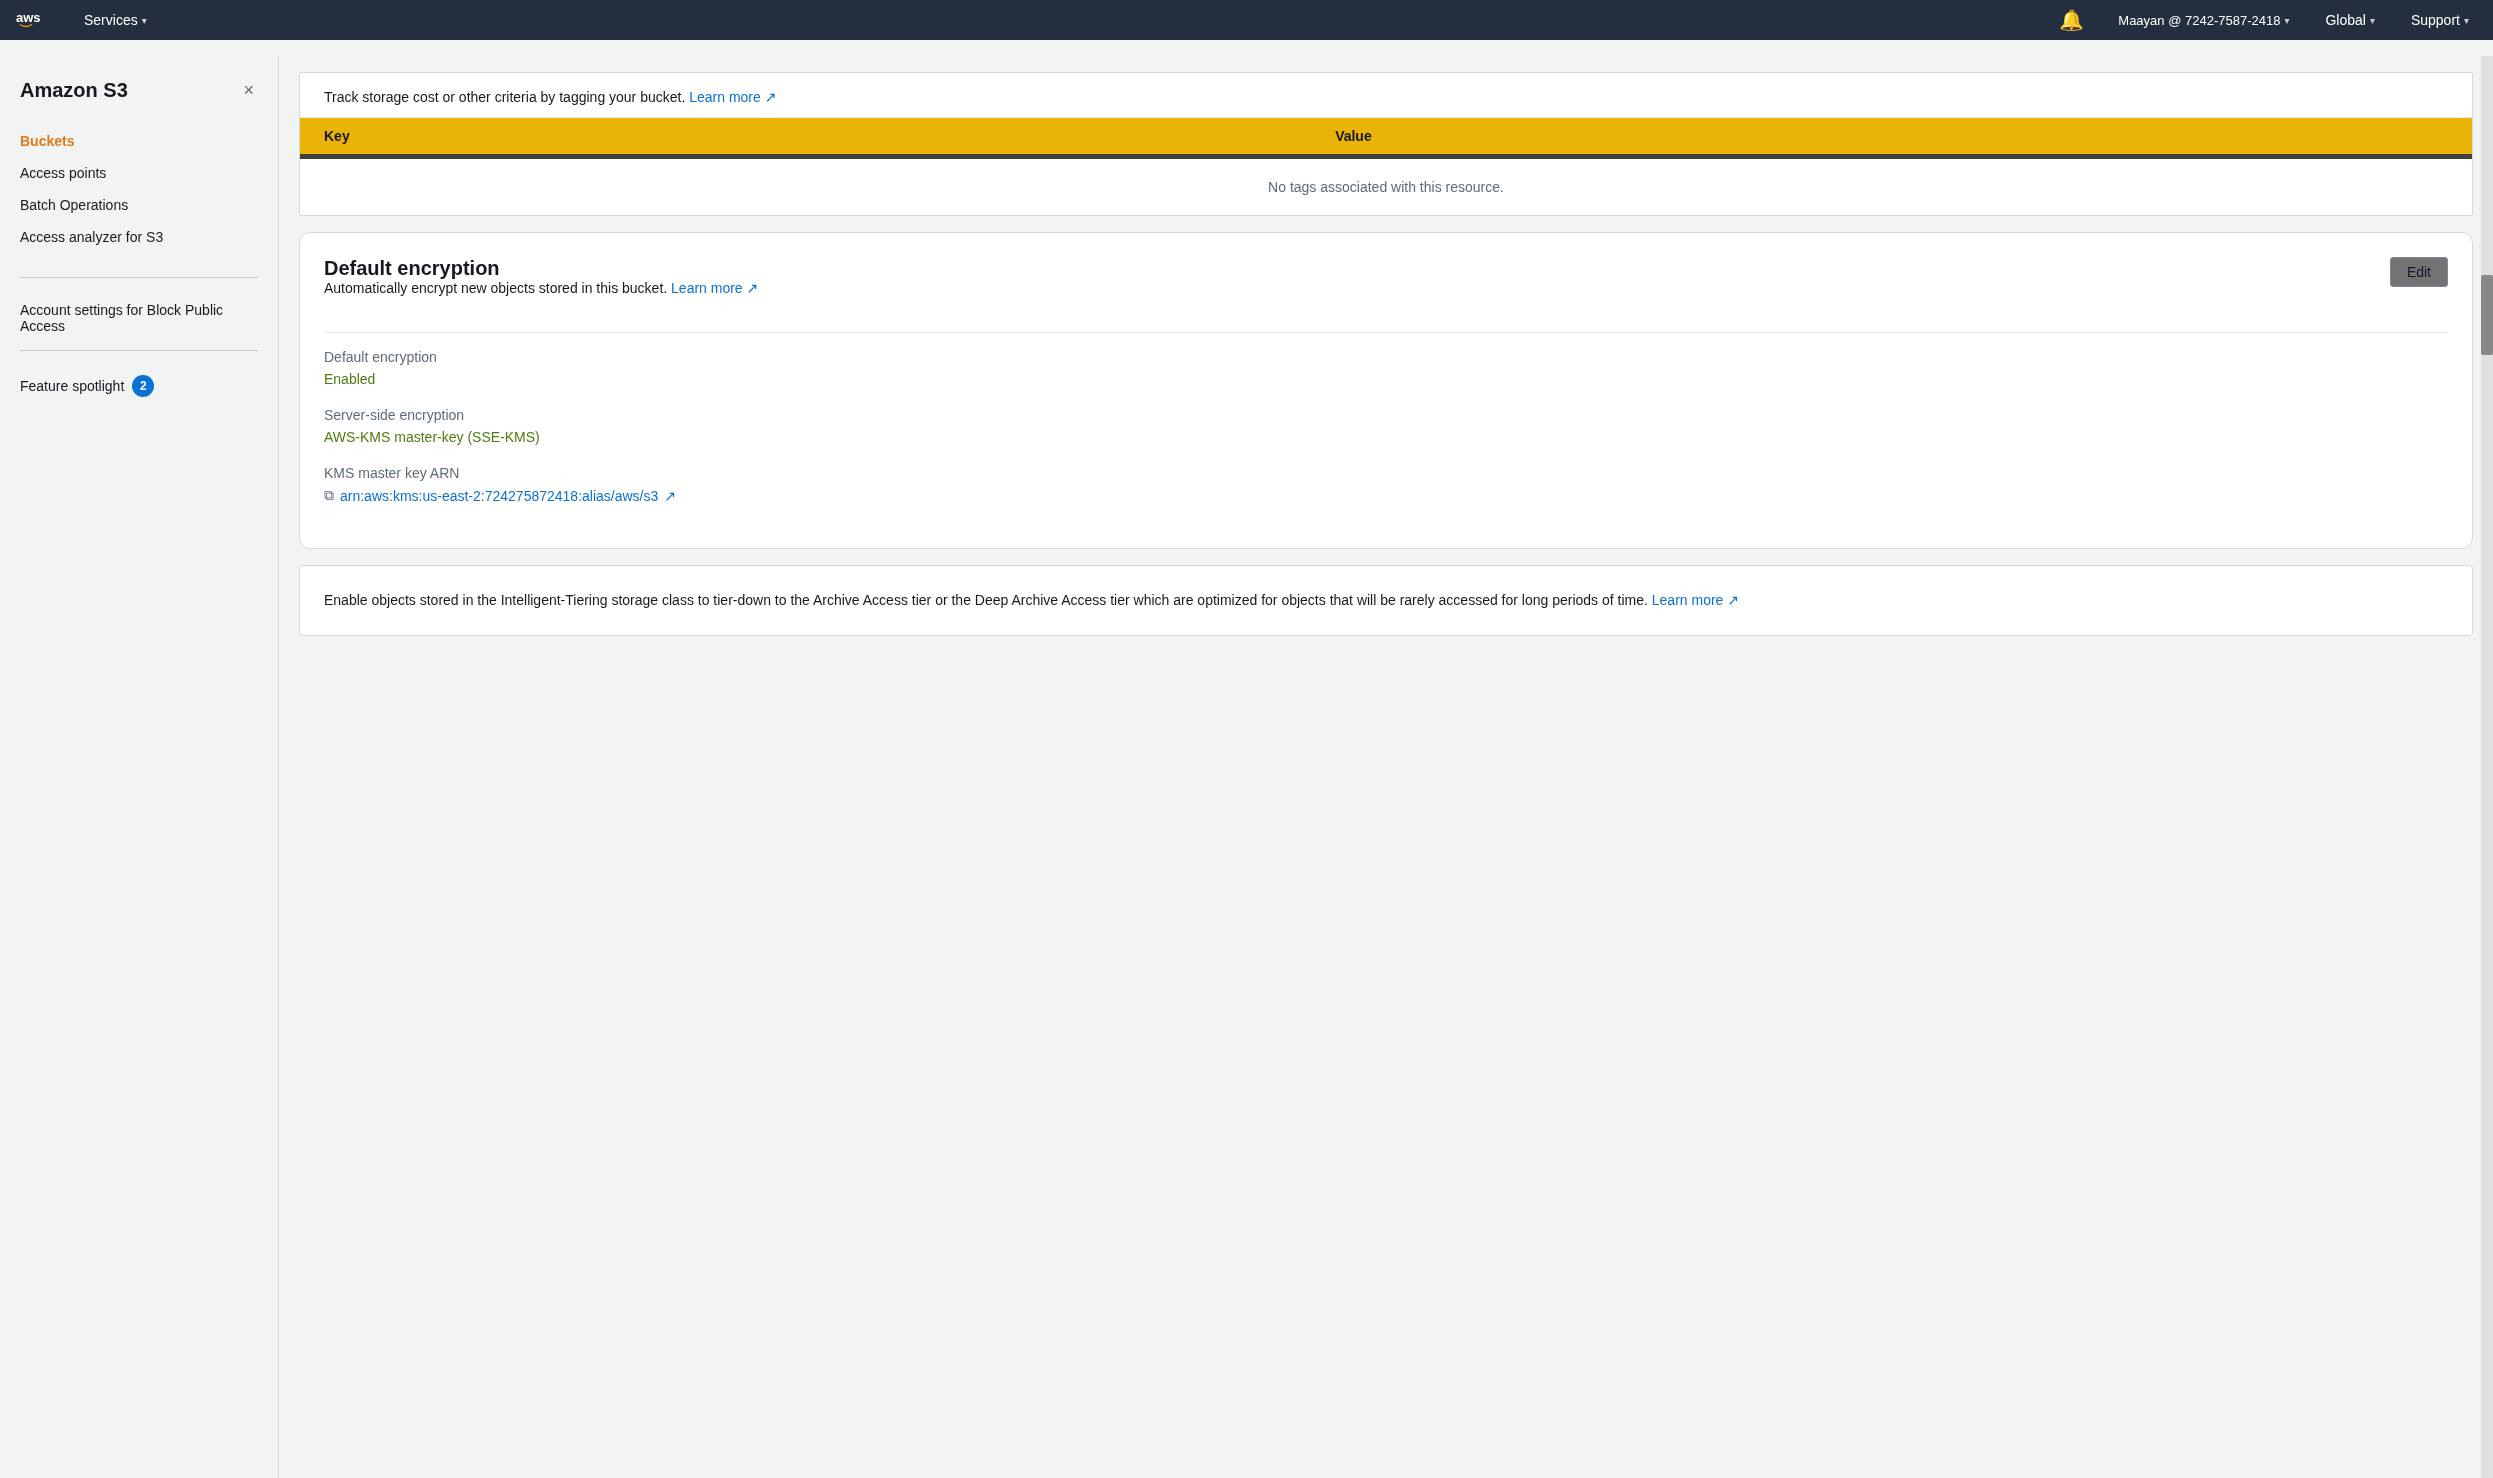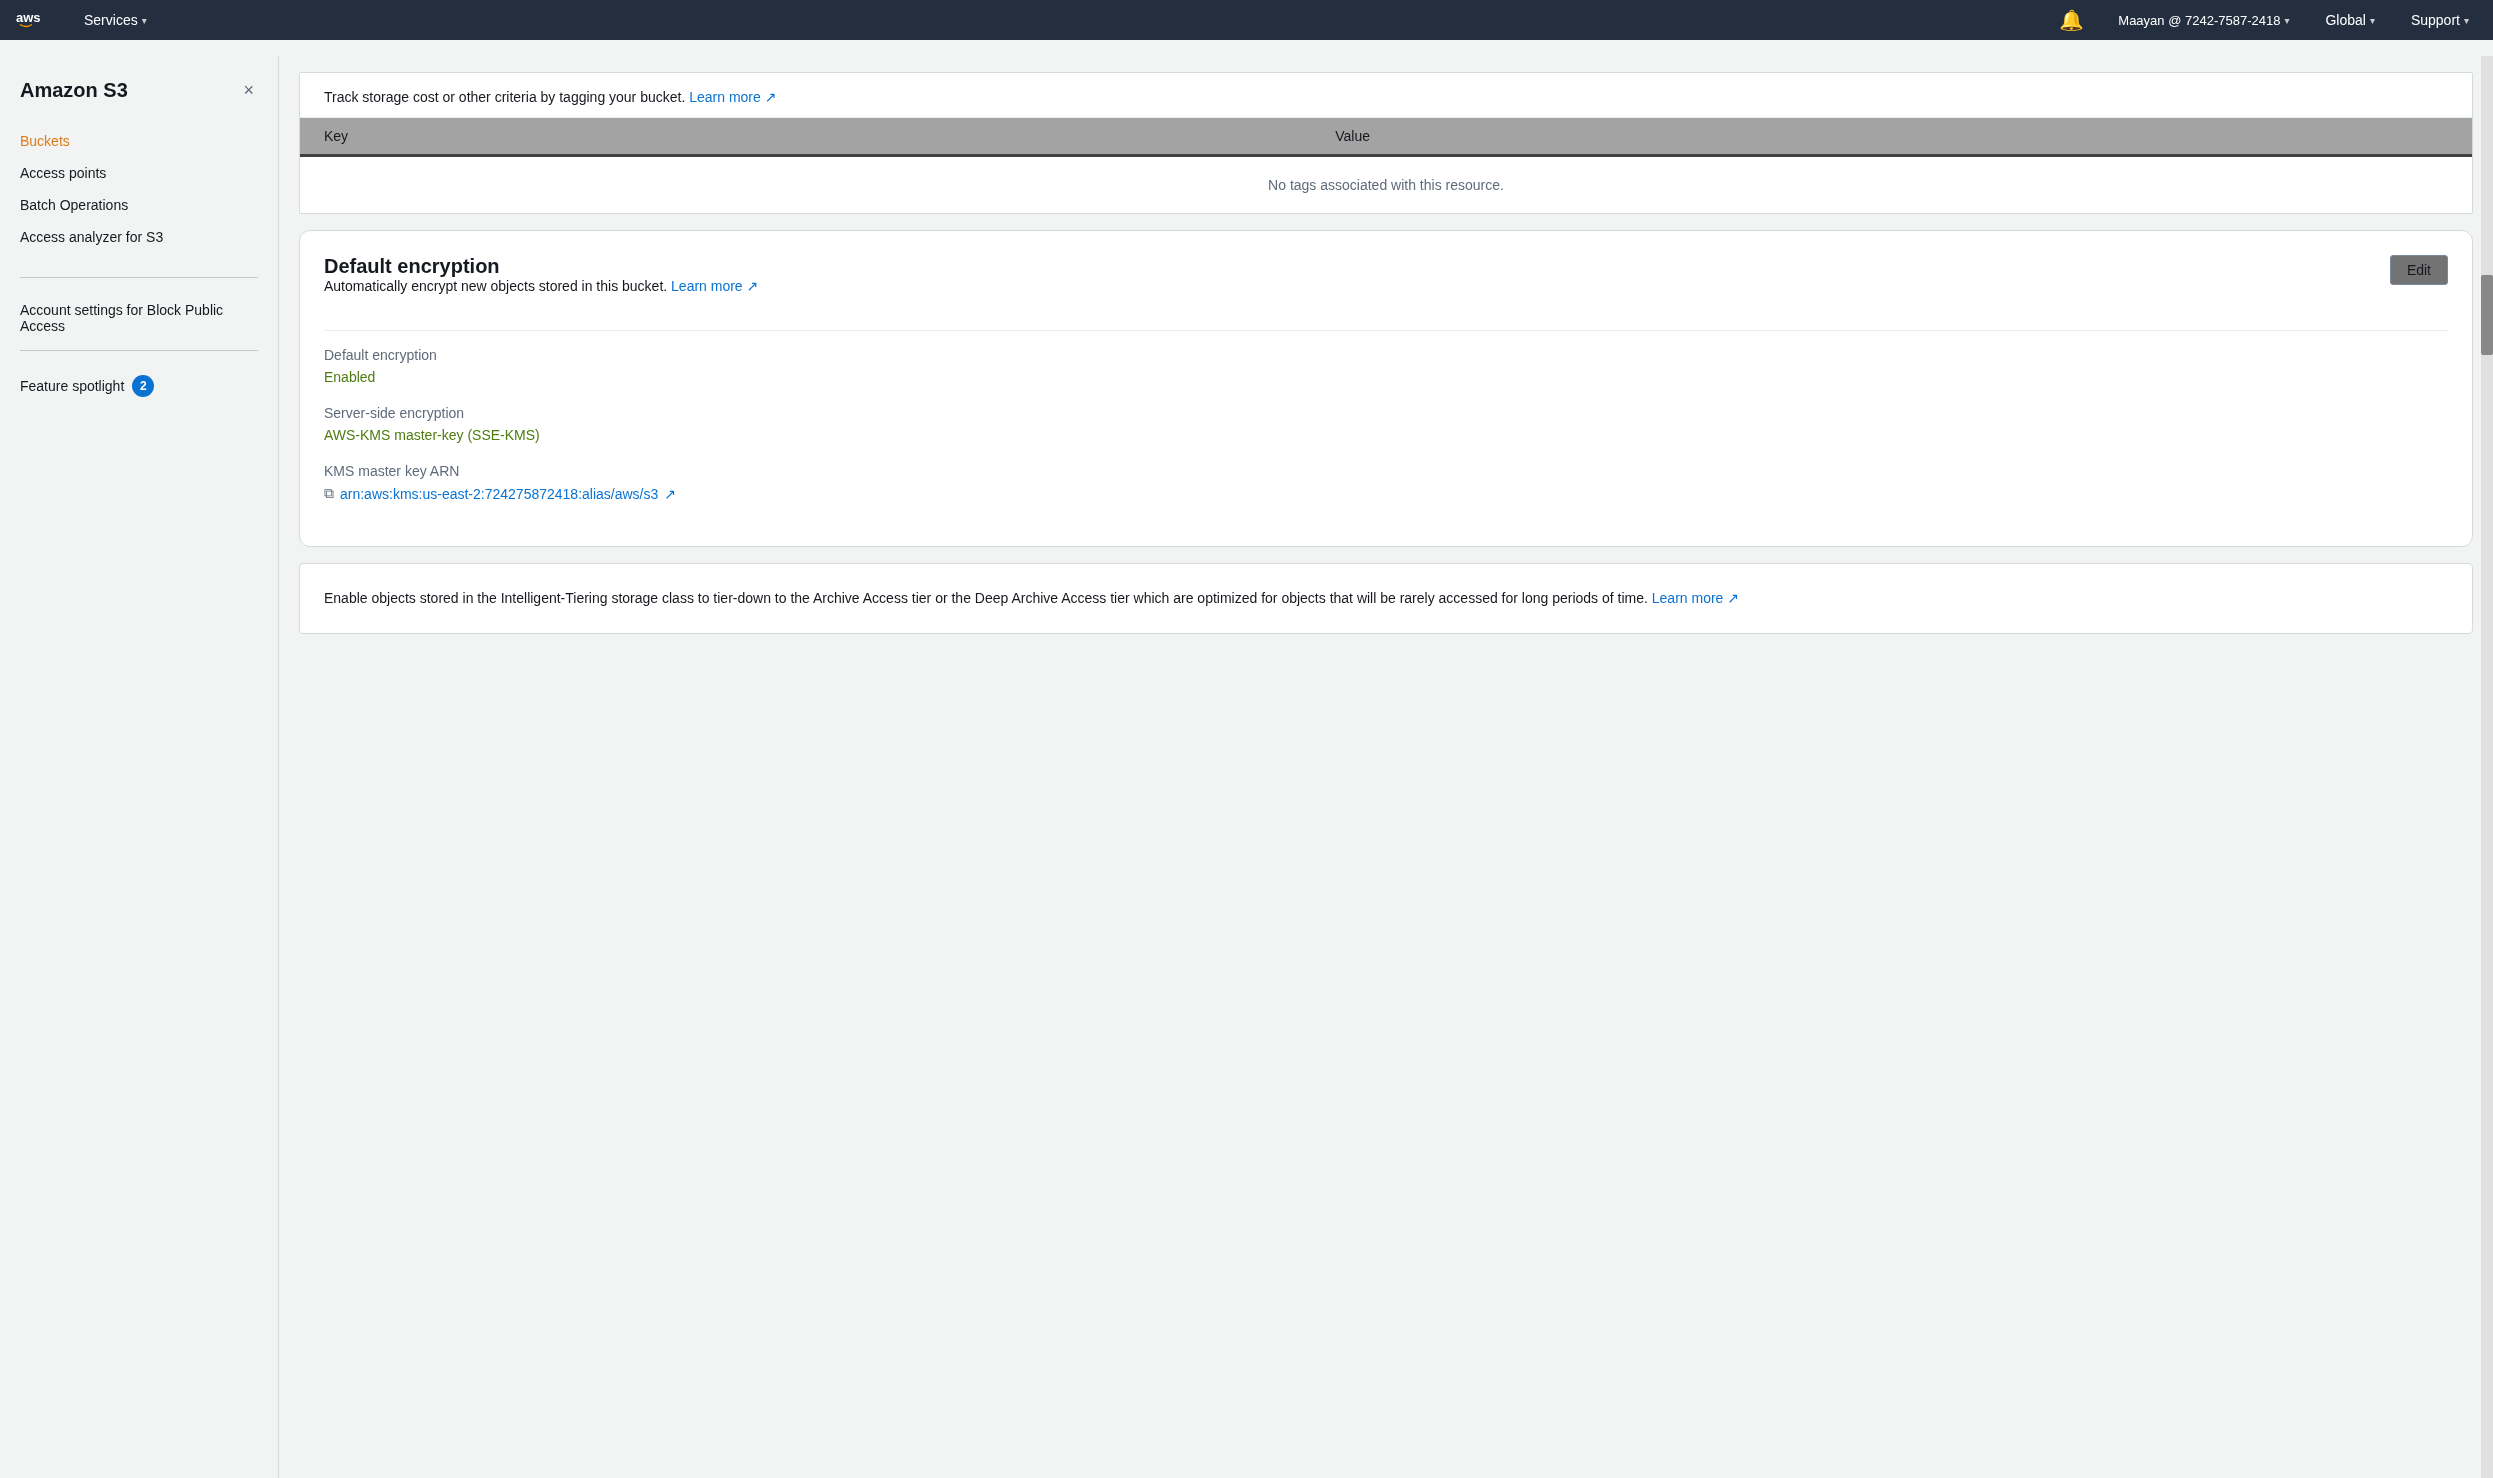--- a/index.html
+++ b/index.html
@@ -84,21 +84,21 @@
     }
     .sidebar-nav { list-style: none; padding: 0 0 16px 0; }
     .sidebar-nav li {
       padding: 8px 20px;
       cursor: pointer;
       font-size: 14px;
       color: #16191f;
     }
     .sidebar-nav li.active {
       color: #e07b1a;
-      font-weight: 400;
+      font-weight: 700;
     }
     .sidebar-divider {
       border: none;
       border-top: 1px solid #c8c8c8;
       margin: 8px 20px 16px 20px;
     }
     .sidebar-section {
       padding: 8px 20px;
       cursor: pointer;
       font-size: 14px;
@@ -164,25 +164,25 @@
       background: #fff;
       border-bottom: 1px solid #eaeded;
     }
     .tags-info a { color: #0972d3; text-decoration: none; }
 
     .tags-table {
       width: 100%;
       border-collapse: collapse;
     }
     .tags-table th {
-      background: #a3a3a3;
-      border-bottom: 3px solid #404040;
+      background: #eab308;
+      border-bottom: 5px solid #404040;
       padding: 10px 24px;
       text-align: left;
-      font-weight: 400;
+      font-weight: 700;
       font-size: 14px;
       color: #16191f;
     }
     .tags-empty {
       padding: 20px 24px;
       color: #5f6b7a;
       font-size: 14px;
       text-align: center;
     }
 

